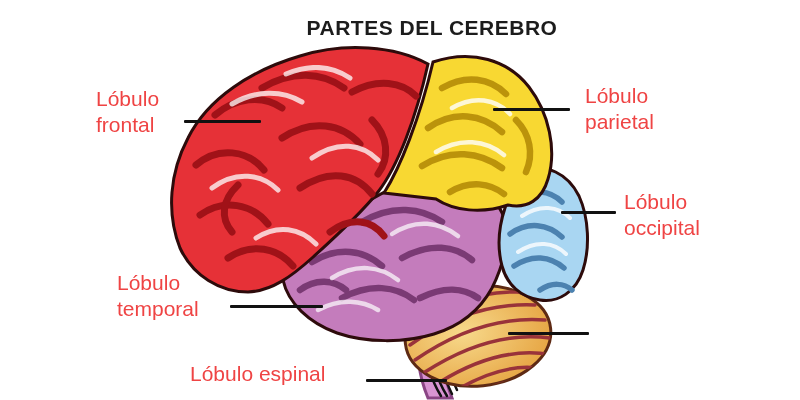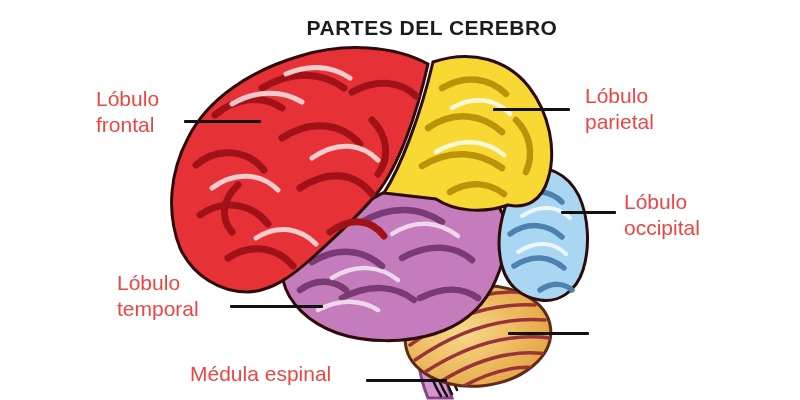--- a/index.html
+++ b/index.html
@@ -173,15 +173,15 @@
   <div class="leader ld-medula" style="background: rgb(17, 17, 17);"></div>
 
   <div class="label lbl-frontal">Lóbulo
 frontal</div>
   <div class="label lbl-parietal">Lóbulo
 parietal</div>
   <div class="label lbl-occipital">Lóbulo
 occipital</div>
   <div class="label lbl-temporal">Lóbulo
 temporal</div>
-  <div class="label lbl-medula">Médula espinal</div>
+  <div class="label lbl-medula">Lóbulo espinal</div>
 
 </div>
 
 </body></html>

